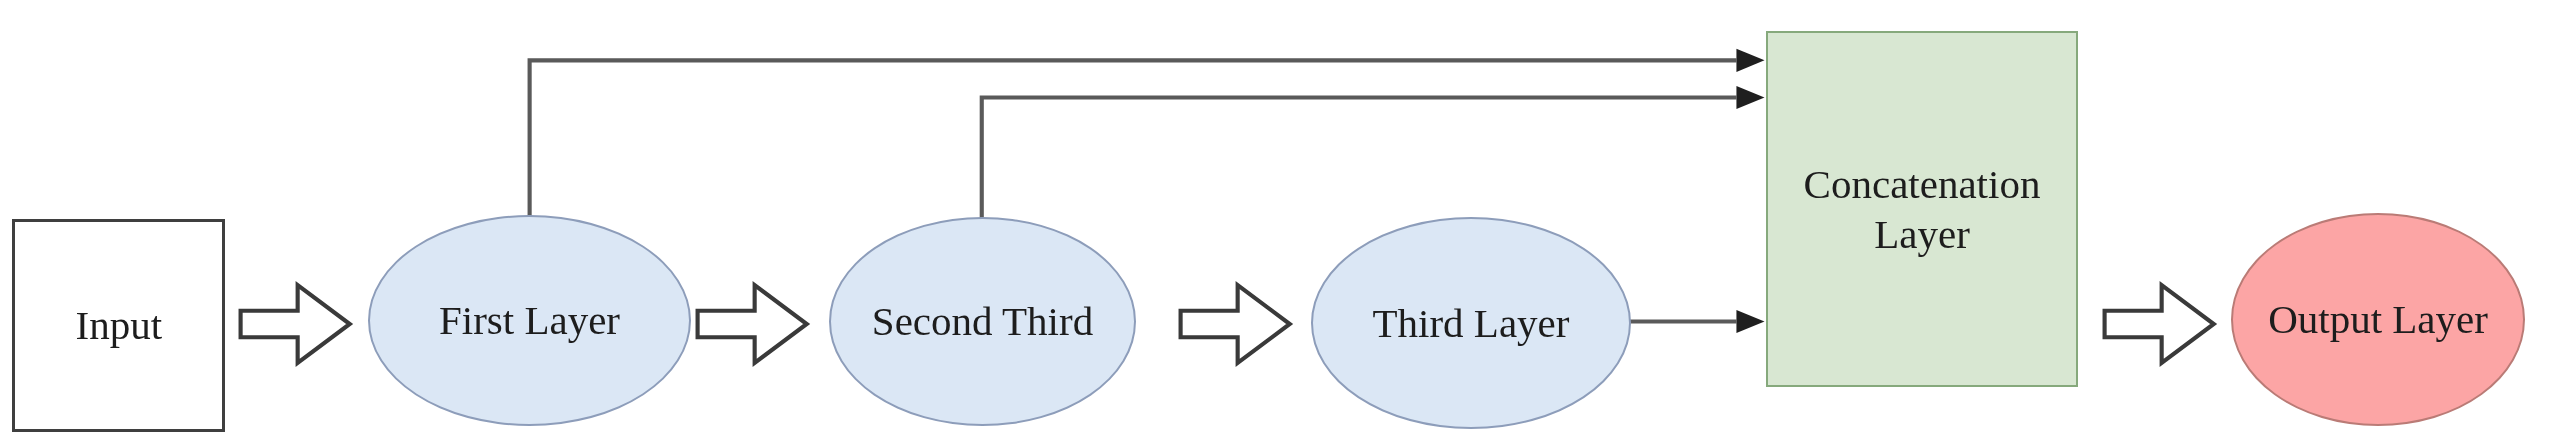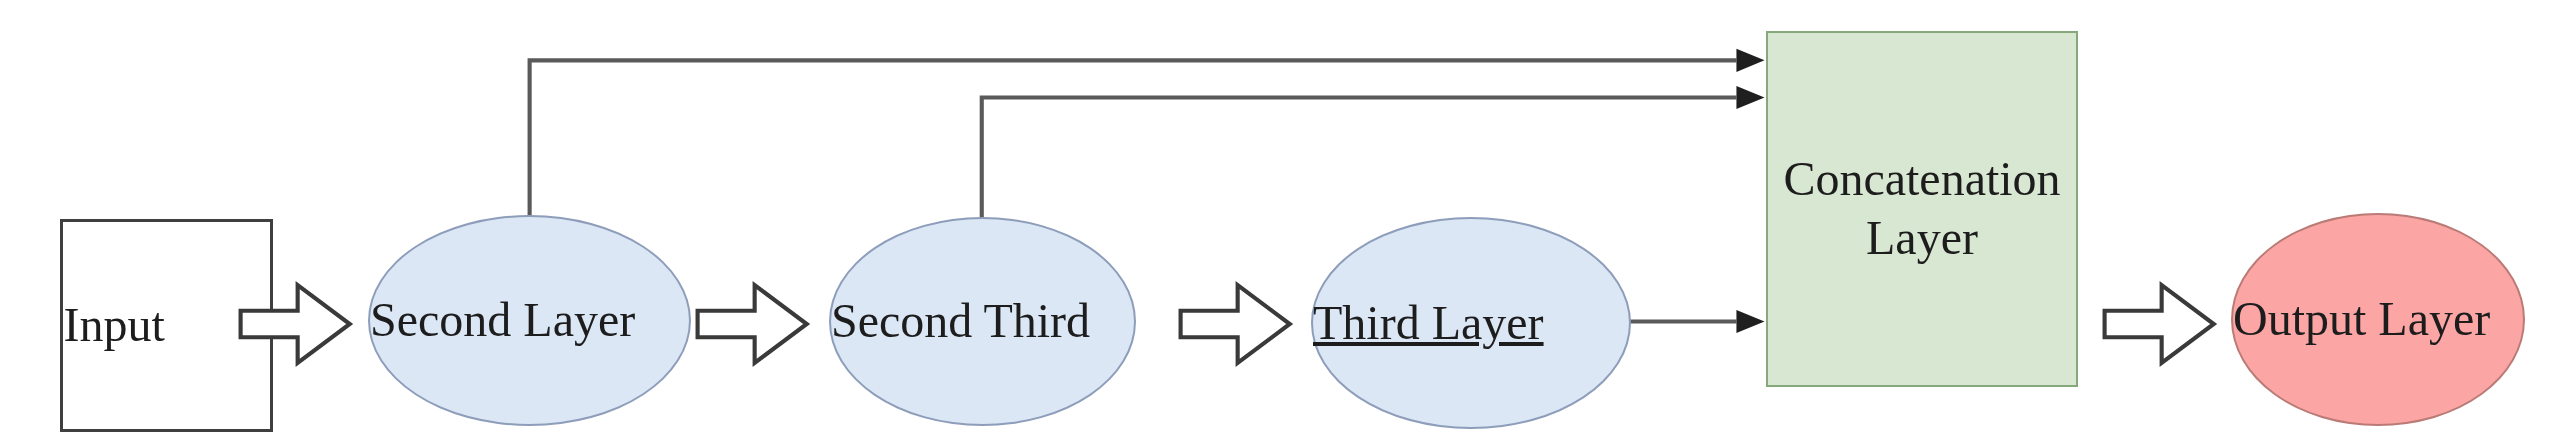--- a/index.html
+++ b/index.html
@@ -5,27 +5,27 @@
   html,body{margin:0;padding:0;background:#ffffff;}
   .canvas{
     position:relative;
     width:2576px;height:448px;
     background:#ffffff;
     font-family:"Liberation Serif","DejaVu Serif",serif;
     overflow:hidden;
   }
   .node{
     position:absolute;
-    display:flex;align-items:center;justify-content:flex-start;
+    display:flex;align-items:center;justify-content:center;
     box-sizing:border-box;
-    font-size:48px;line-height:1.22;color:#1d1d1d;
+    font-size:41px;line-height:1.22;color:#1d1d1d;
     text-align:center;
     border:2.5px solid #888;
   }
-  .rect-node{border-width:3.3px;margin-left:48px;}
+  .rect-node{border-width:3.3px;}
   .ellipse-node{border-radius:50%;}
   .concat-node{padding:0 6.6px;}
   .overlay{position:absolute;left:0;top:0;pointer-events:none;}
   .block-arrow{position:absolute;}
 </style>
 </head>
 <body>
 
 <div class="canvas" style="background: rgb(255, 255, 255);">
 
@@ -36,28 +36,28 @@
     <polygon class="arrowhead" points="2100,104 2134,118 2100,132" fill="#1f1f1f"></polygon>
     <path class="conn-line" d="M 1968 389 L 2100 389" fill="none" stroke-width="5" stroke="#5a5a5a"></path>
     <polygon class="arrowhead" points="2100,375 2134,389 2100,403" fill="#1f1f1f"></polygon>
   </svg>
 
   <div class="node rect-node" style="left: 12.4px; top: 219px; width: 213px; height: 213px; background-color: rgb(255, 255, 255); border-color: rgb(63, 63, 63);">
     <span>Input</span>
   </div>
 
   <div class="node ellipse-node" style="left: 368px; top: 215px; width: 323px; height: 211px; background-color: rgb(219, 231, 245); border-color: rgb(141, 157, 186);">
-    <span>Second Layer</span>
+    <span>First Layer</span>
   </div>
 
   <div class="node ellipse-node" style="left: 829px; top: 217px; width: 307px; height: 209px; background-color: rgb(219, 231, 245); border-color: rgb(141, 157, 186);">
     <span>Second Third</span>
   </div>
 
-  <div class="node ellipse-node" style="left: 1311px; top: 217px; width: 320px; height: 212px; background-color: rgb(219, 231, 245); border-color: rgb(141, 157, 186); text-decoration: underline;">
+  <div class="node ellipse-node" style="left: 1311px; top: 217px; width: 320px; height: 212px; background-color: rgb(219, 231, 245); border-color: rgb(141, 157, 186);">
     <span>Third Layer</span>
   </div>
 
   <div class="node concat-node" style="left: 1766px; top: 31px; width: 312px; height: 356px; background-color: rgb(216, 231, 210); border-color: rgb(134, 169, 124);">
     <span>Concatenation Layer</span>
   </div>
 
   <div class="node ellipse-node" style="left: 2231px; top: 213px; width: 294px; height: 213px; background-color: #fca5a5; border-color: rgb(186, 123, 118);">
     <span>Output Layer</span>
   </div>

